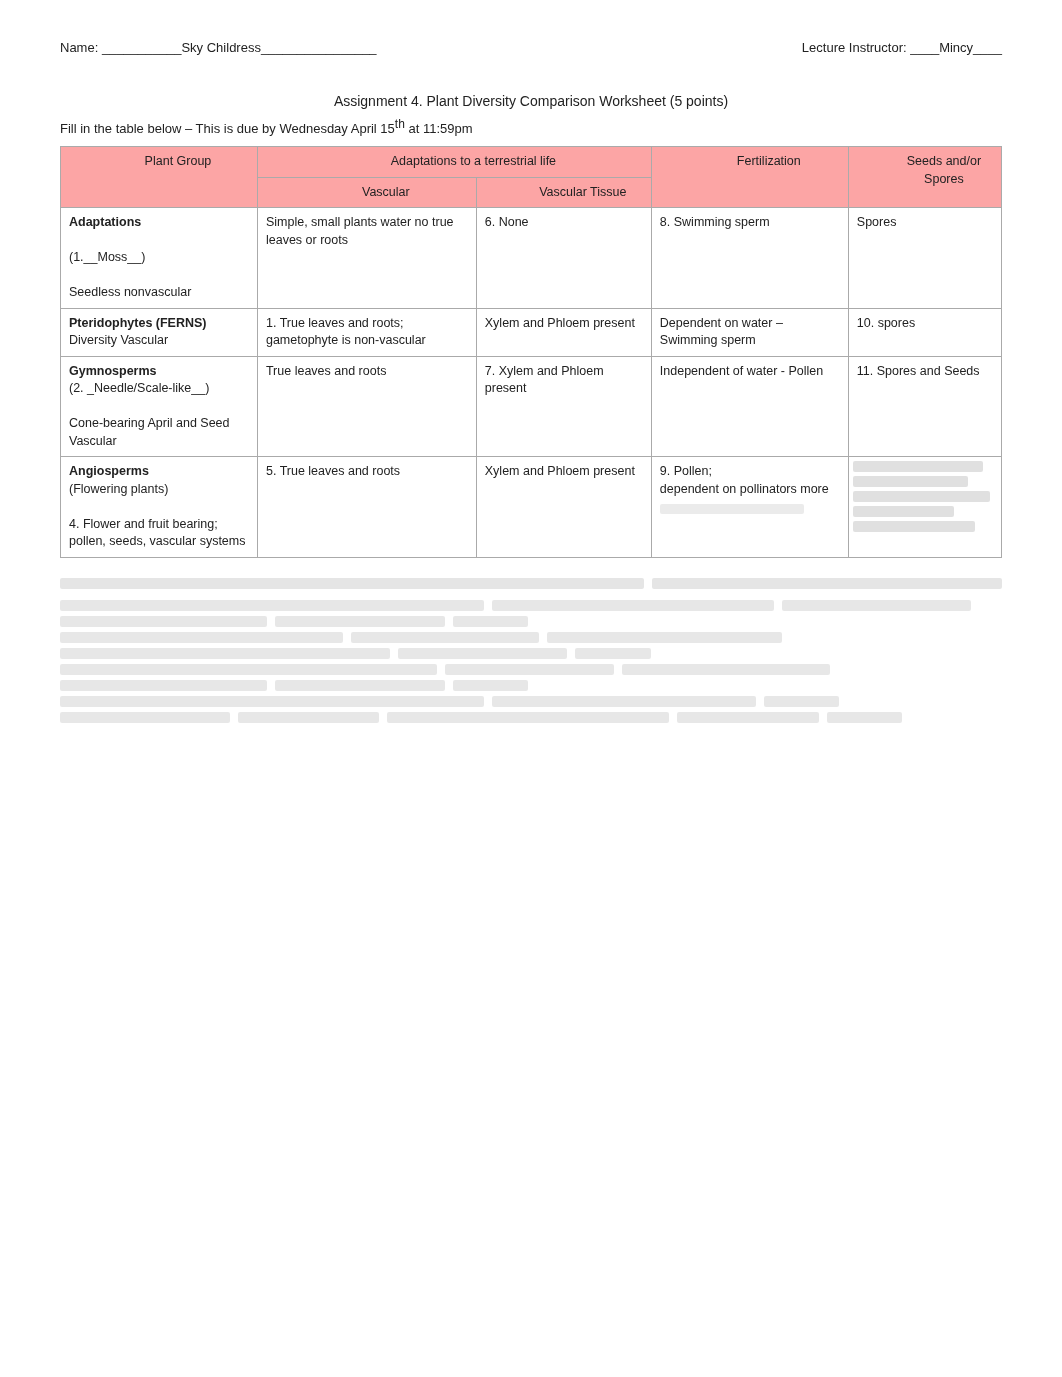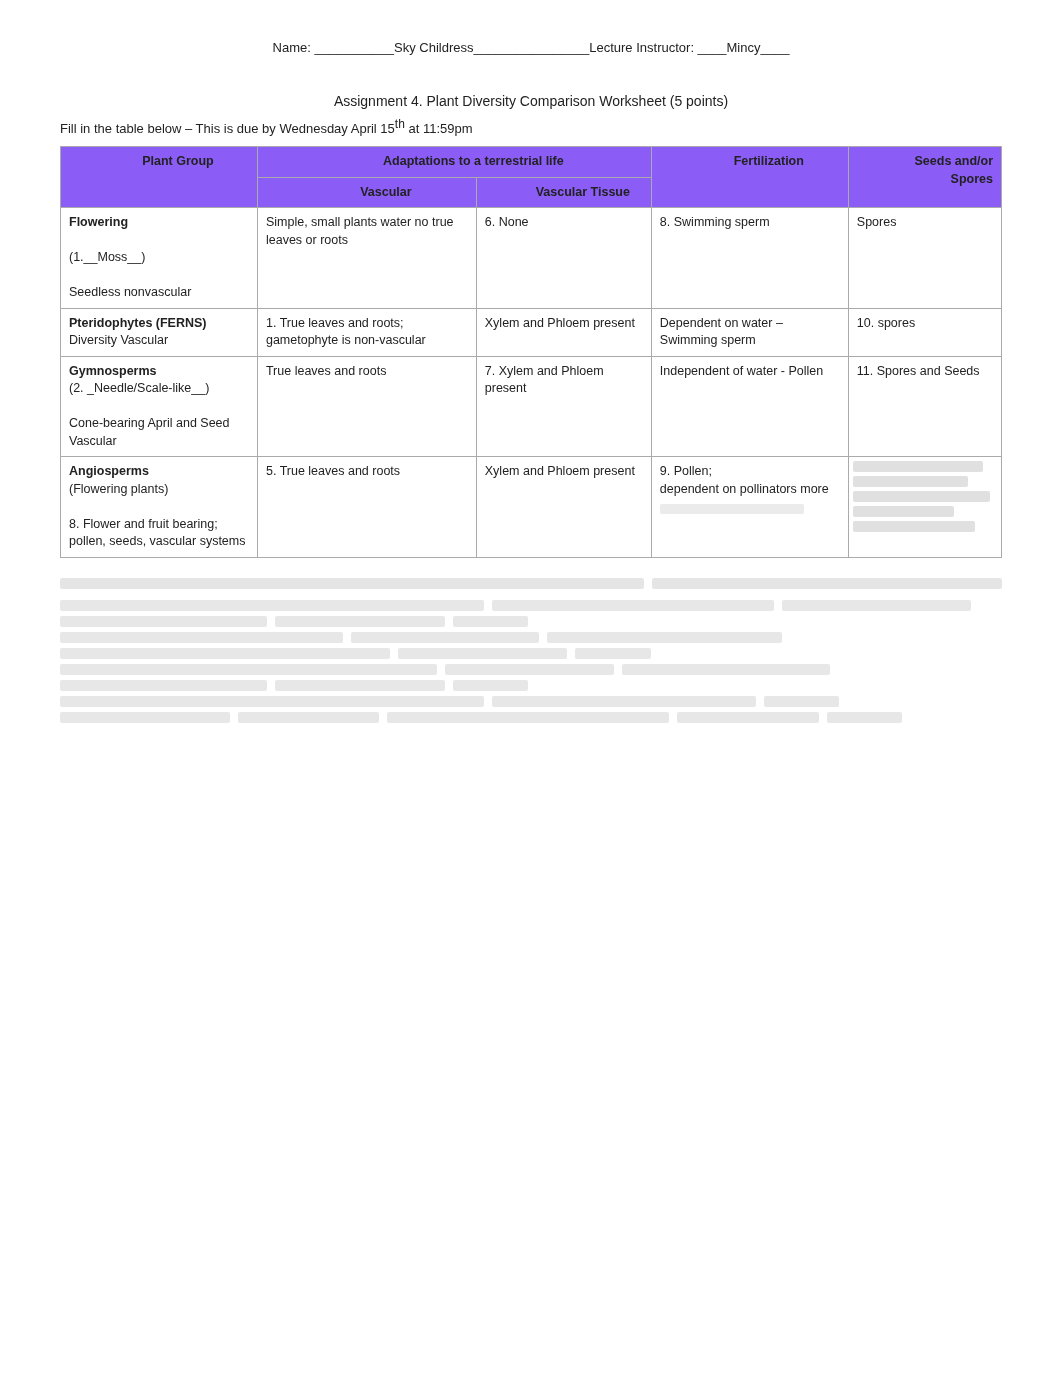--- a/index.html
+++ b/index.html
@@ -7,21 +7,21 @@
       background: #fff;
       font-family: Arial, Helvetica, sans-serif;
       font-size: 13px;
       color: #222;
       padding: 40px 60px;
       max-width: 1062px;
       min-height: 1377px;
     }
     .header-row {
       display: flex;
-      justify-content: center;
+      justify-content: space-between;
       margin-bottom: 17px;
     }
     .header-left, .header-right {
       font-size: 13px;
     }
     .assignment-title {
       text-align: center;
       font-size: 14px;
       margin-bottom: 8px;
       margin-top: 38px;
@@ -41,29 +41,29 @@
     table, th, td {
       border: 1px solid #aaa;
     }
     th, td {
       padding: 6px 8px;
       vertical-align: top;
       font-size: 12.5px;
       line-height: 1.4;
     }
     thead th {
-      background: #8b5cf6;
-      font-weight: bold;
+      background: #fca5a5;
+      font-weight: normal;
       padding-left: 46px;
     }
     .col-plant-group { width: 18%; }
     .col-features { width: 20%; }
     .col-vascular { width: 16%; }
     .col-fertilization { width: 18%; }
-    .col-seeds { width: 14%; text-align: right; }
+    .col-seeds { width: 14%; }
     .blurred-section {
       margin-top: 14px;
     }
     .blurred-line {
       height: 13px;
       background: linear-gradient(90deg, #ccc 0%, #bbb 40%, #ccc 100%);
       border-radius: 2px;
       margin-bottom: 6px;
       opacity: 0.45;
     }
@@ -102,21 +102,21 @@
     </tr>
     <tr>
       <th class="col-features">Vascular</th>
       <th class="col-vascular">Vascular Tissue</th>
     </tr>
   </thead>
   <tbody>
 
     <tr>
       <td>
-        <strong>Flowering</strong><br><br>
+        <strong>Adaptations</strong><br><br>
         <span>(1.__Moss__)</span><br><br>
         <span>Seedless nonvascular</span>
       </td>
       <td>
         <span>Simple, small plants water no true leaves or roots</span>
       </td>
       <td>
         <span>6. None</span>
       </td>
       <td>
@@ -163,21 +163,21 @@
       </td>
       <td>
         <span>11. Spores and Seeds</span>
       </td>
     </tr>
 
     <tr>
       <td>
         <strong>Angiosperms</strong><br>
         <span>(Flowering plants)</span><br><br>
-        <span>8. Flower and fruit bearing; pollen, seeds, vascular systems</span>
+        <span>4. Flower and fruit bearing; pollen, seeds, vascular systems</span>
       </td>
       <td>
         <span>5. True leaves and roots</span>
       </td>
       <td>
         <span>Xylem and Phloem present</span>
       </td>
       <td>
         <span>9. Pollen;<br>dependent on pollinators more</span><br>
         <div style="margin-top:6px;">

